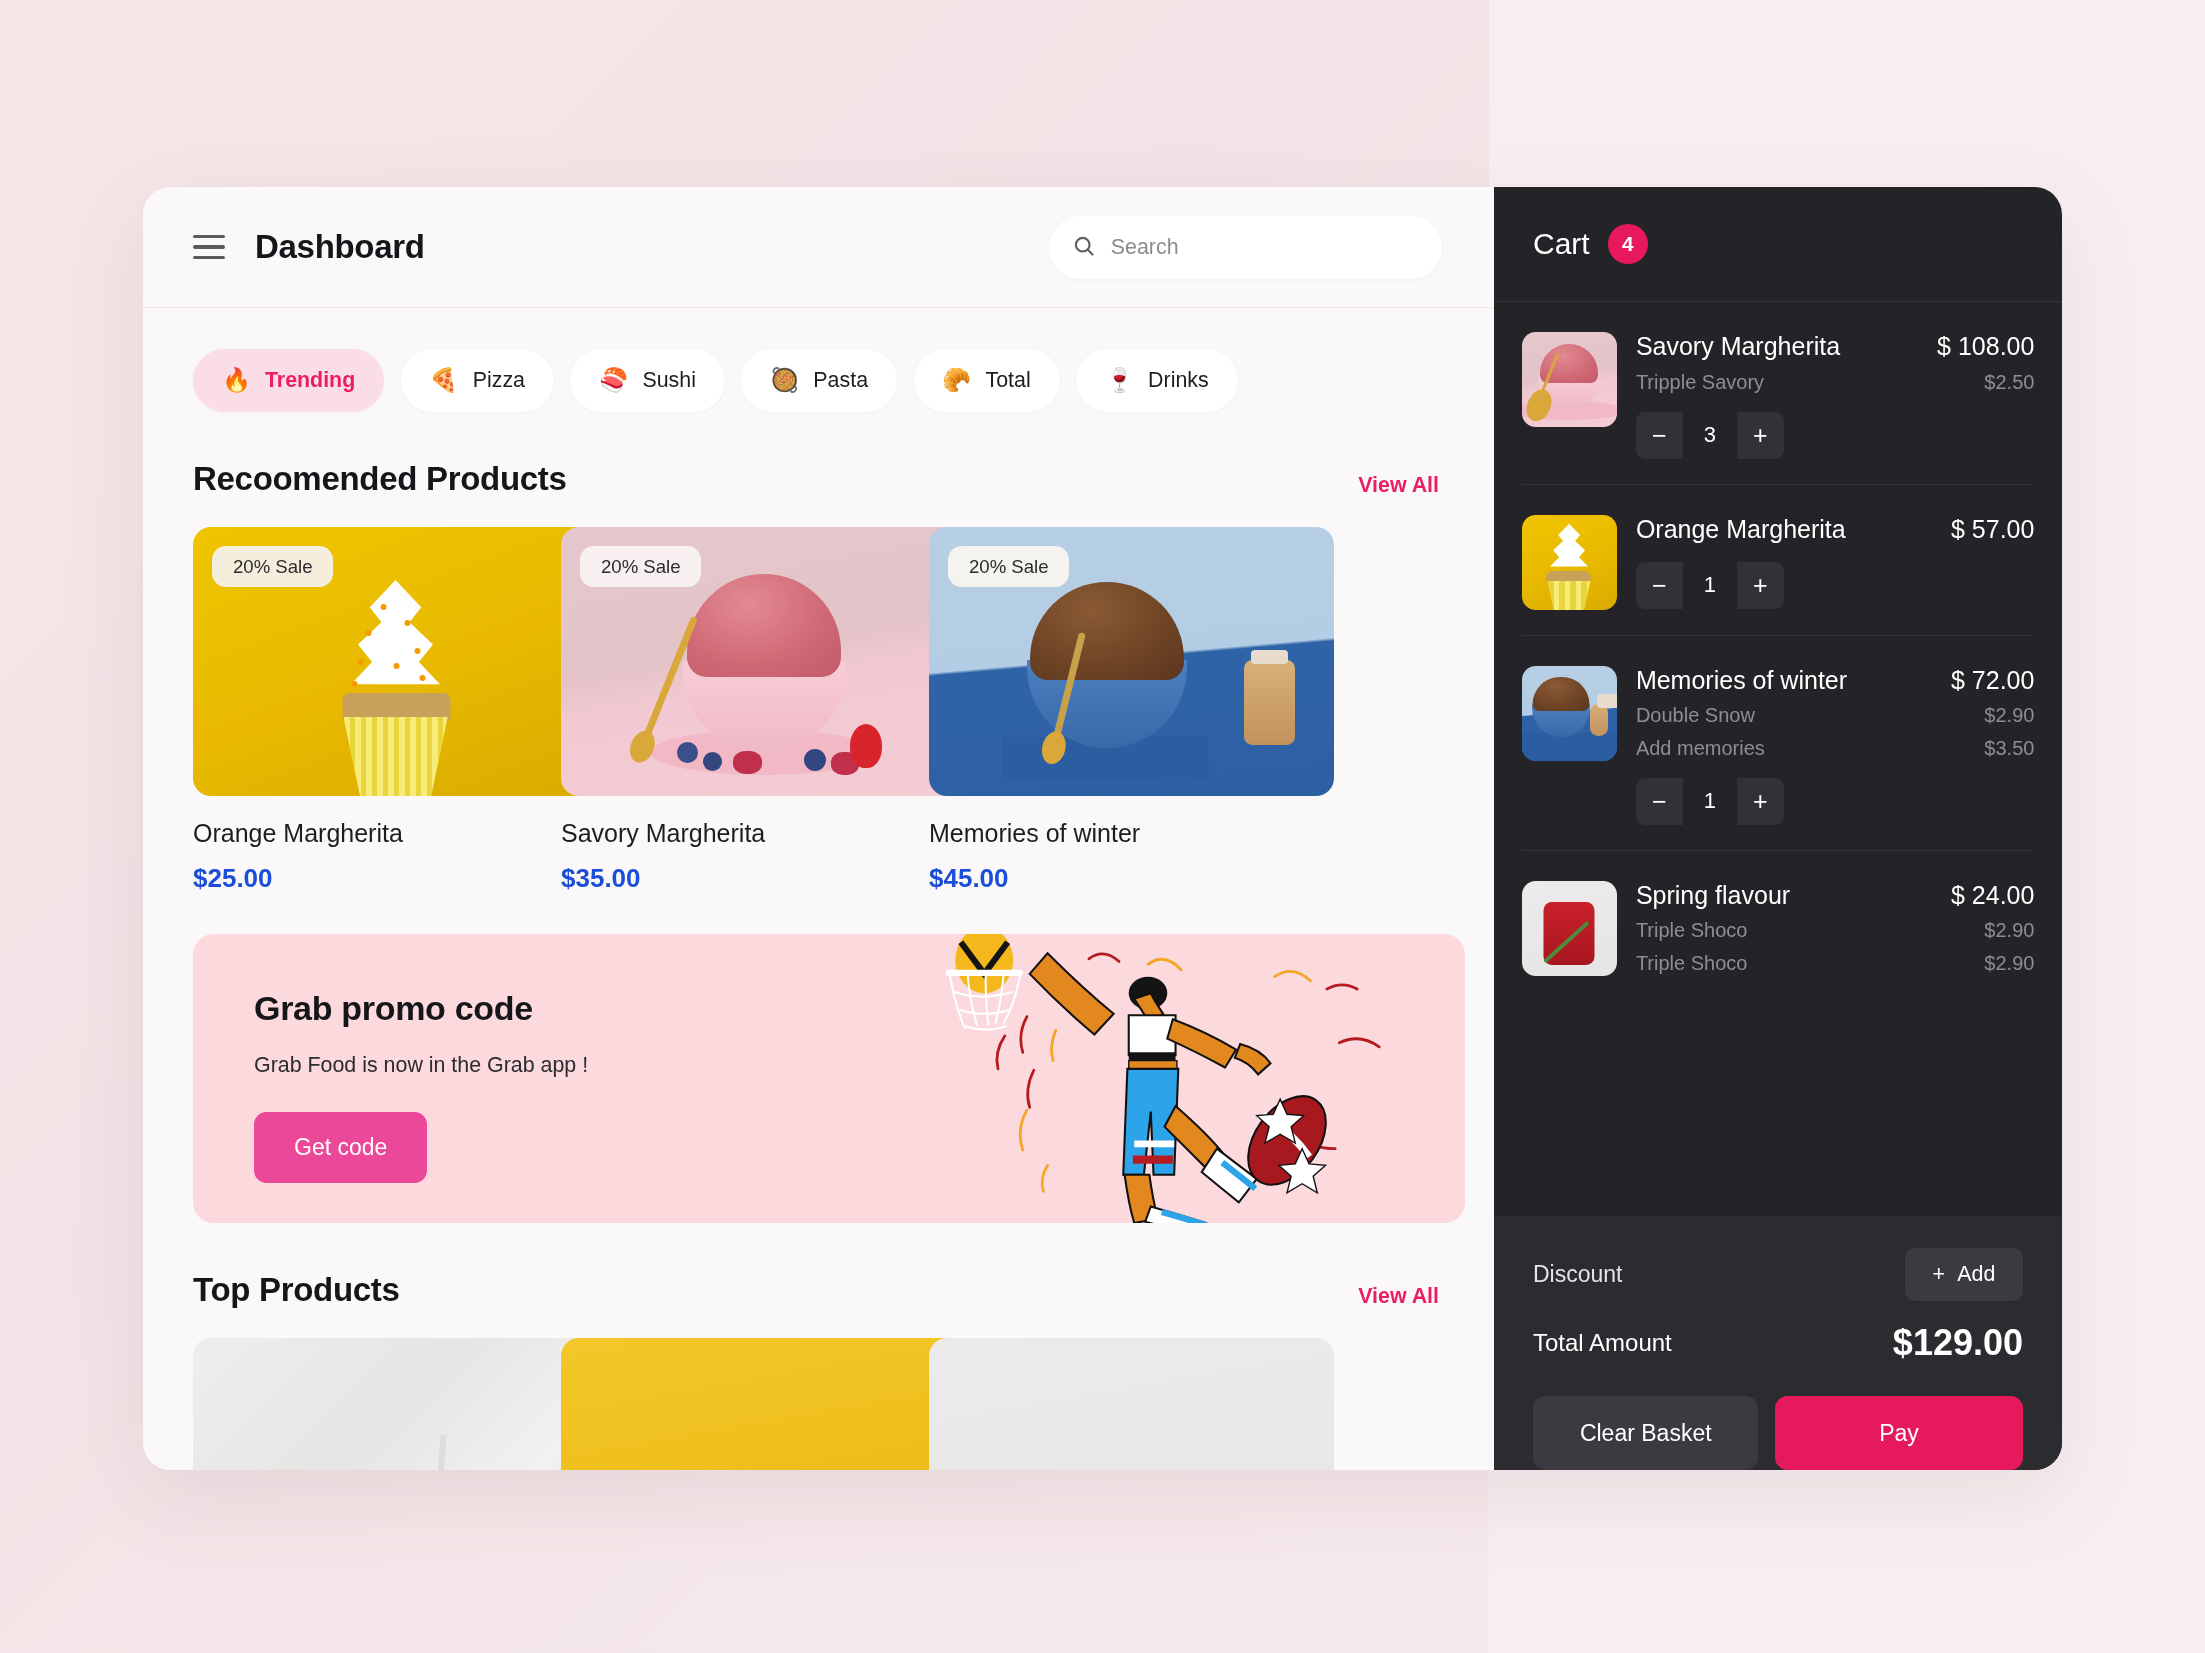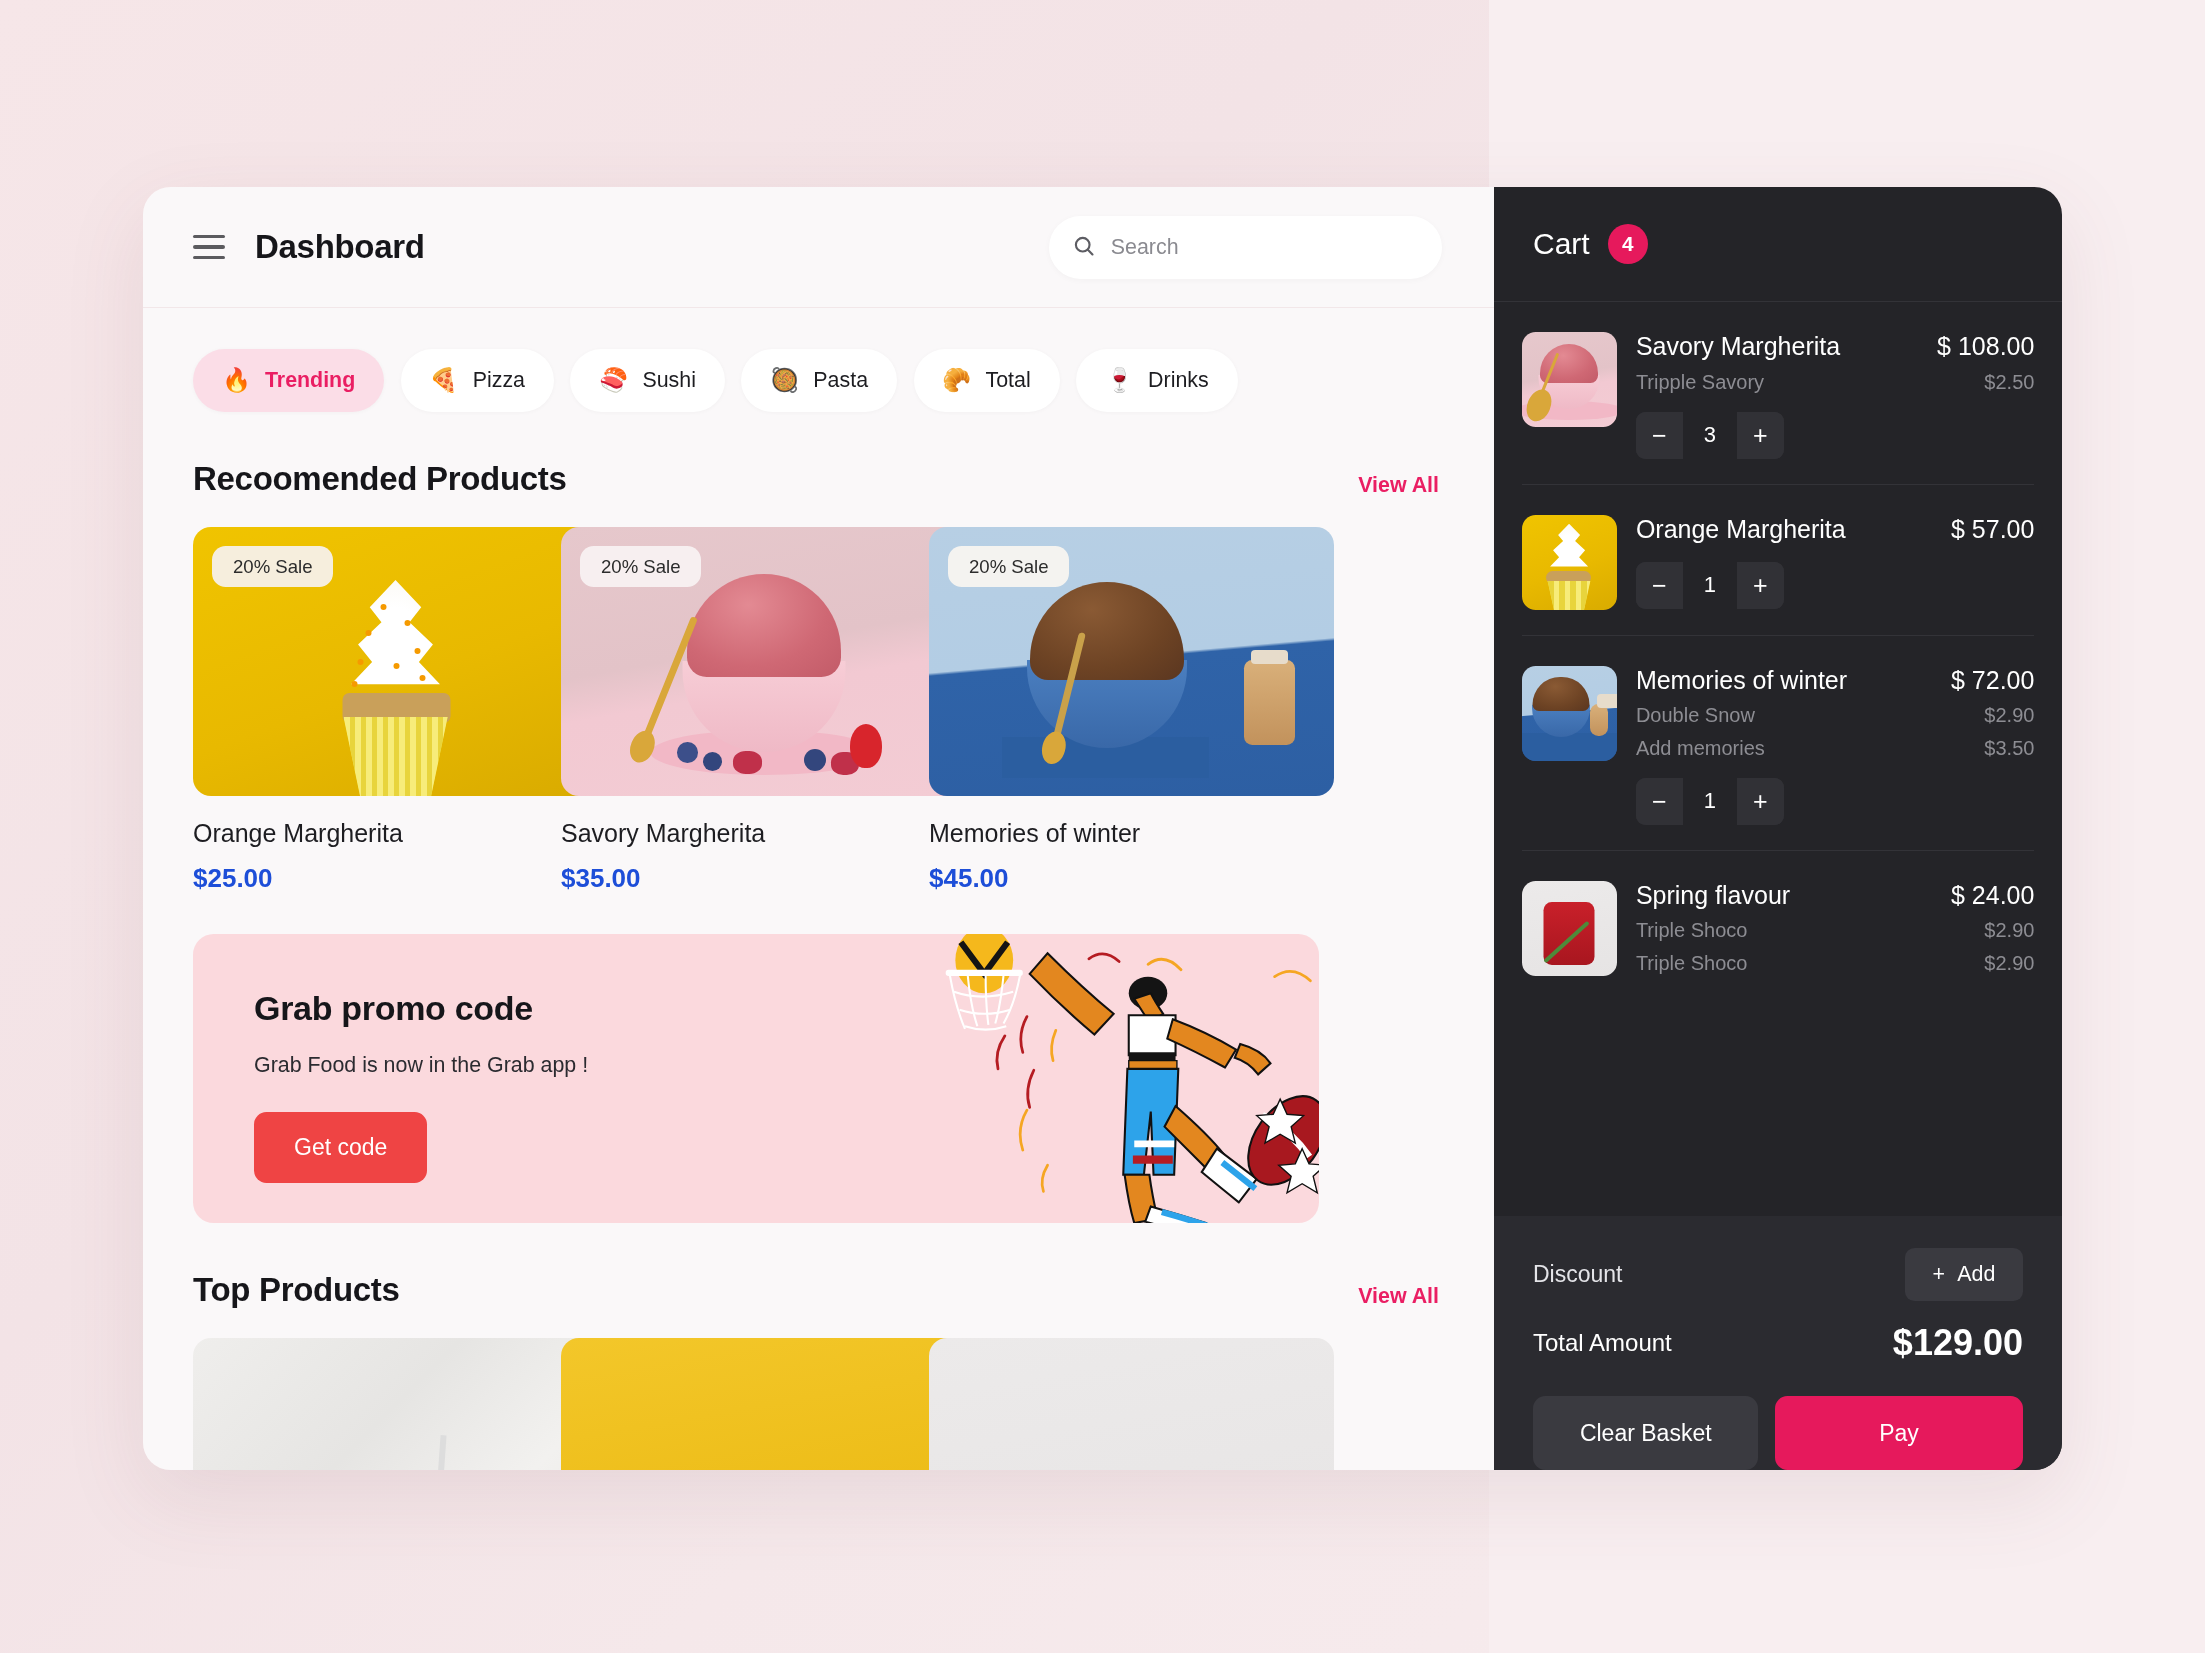--- a/index.html
+++ b/index.html
@@ -137,27 +137,27 @@
   
   .a-marble{background:linear-gradient(135deg,#efeeec 0%,#e6e5e3 40%,#f2f1ef 70%,#e8e7e4 100%);}
   .a-gold{background:linear-gradient(170deg,#f3c72a 0%,#edbd18 60%,#e2ae0c 100%);}
   .a-grey{background:linear-gradient(170deg,#eceaea 0%,#e6e4e4 100%);}
   .glassdrink{position:absolute;left:50%;bottom:-27.6px;transform:translateX(-50%);width:117px;height:124px;
     background:linear-gradient(180deg,#c9202a,#a8161f);border-radius:11px 11px 18px 18px;}
   .straw{position:absolute;left:60%;bottom:41px;width:5.5px;height:131px;background:#ddd;transform:rotate(4deg);}
 
   
   .promo {
-    margin: 40px 0 0 50px; width: 1126px; height: 289px;
+    margin: 40px 0 0 50px; width: 1272px; height: 289px;
     background:#fbd9dd; border-radius: 20.7px; position:relative; overflow:hidden;
   }
   .promo-title { position:absolute; left:61px; top:55px; font-size:34px; font-weight:700; color:#16161a; letter-spacing:-0.3px;}
   .promo-sub { position:absolute; left:61px; top:119px; font-size:21.4px; color:#2b2b30; }
   .promo-btn {
-    position:absolute; left:61px; top:178px; background:#ef4444; color:#fff;
+    position:absolute; left:61px; top:178px; background:#ec4899; color:#fff;
     border:none; border-radius:12.4px; padding:22px 40px; font-size:23px;
     font-family:"Liberation Sans",sans-serif; cursor:pointer; font-weight:500;
   }
   
   .illu { position:absolute; left:751px; top:0; width:503px; height:289px; }
 
   
   .cart {
     width: 568px; height:100%; background:#242428; color:#fff; position:relative;
     display:flex; flex-direction:column;

